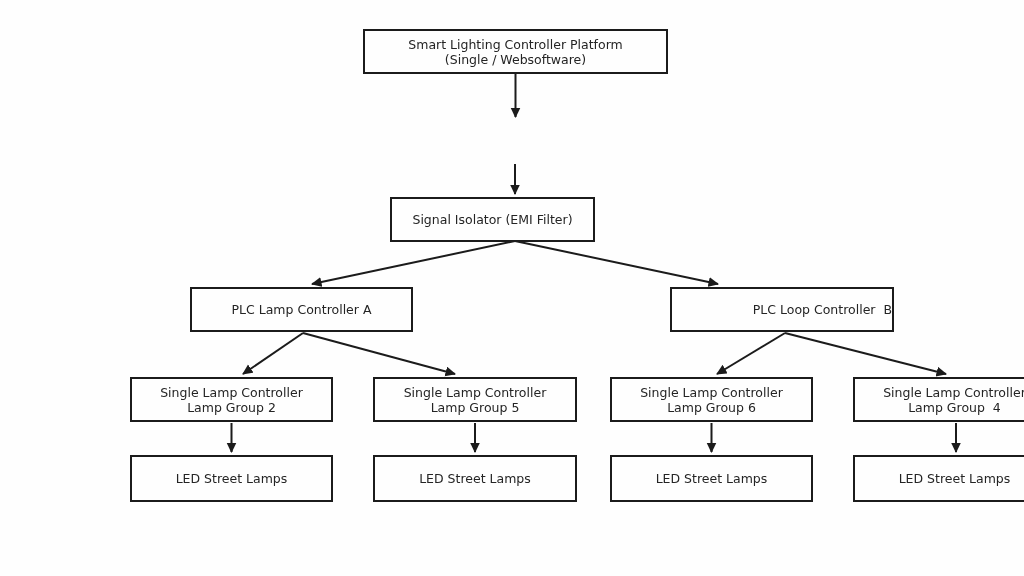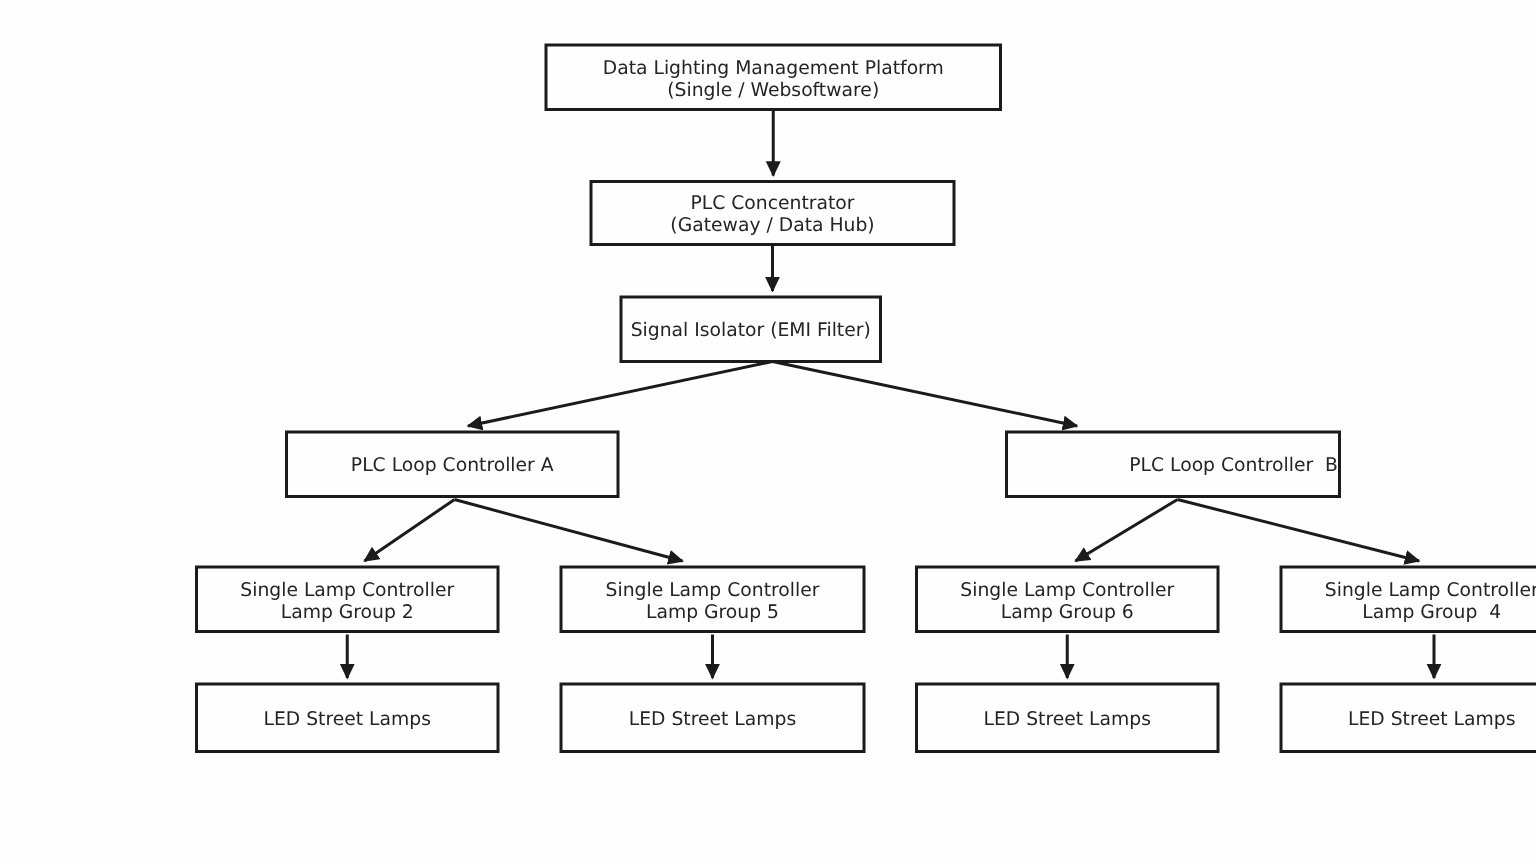--- a/index.html
+++ b/index.html
@@ -36,21 +36,21 @@
     color: #242424;
     font-size: 12.5px;
     line-height: 15px;
     white-space: pre-wrap;
   }
   .node span { display: block; }
 
   
   #node-platform      { left: 363px; top:  29px; width: 305px; height: 45px; }
   #node-concentrator  { left: 393px; top: 120px; width: 244px; height: 44px; }
-  #node-isolator      { left: 413px; top: 197px; width: 175px; height: 45px; }
+  #node-isolator      { left: 390px; top: 197px; width: 205px; height: 45px; }
   #node-controller-a  { left: 190px; top: 287px; width: 223px; height: 45px; }
   #node-controller-b  { left: 670px; top: 287px; width: 224px; height: 45px; align-items: flex-end; }
   #node-slc-1         { left: 130px; top: 377px; width: 203px; height: 45px; }
   #node-slc-2         { left: 373px; top: 377px; width: 204px; height: 45px; }
   #node-slc-3         { left: 610px; top: 377px; width: 203px; height: 45px; }
   #node-slc-4         { left: 853px; top: 377px; width: 203px; height: 45px; }
   #node-led-1         { left: 130px; top: 455px; width: 203px; height: 47px; }
   #node-led-2         { left: 373px; top: 455px; width: 204px; height: 47px; }
   #node-led-3         { left: 610px; top: 455px; width: 203px; height: 47px; }
   #node-led-4         { left: 853px; top: 455px; width: 203px; height: 47px; }
@@ -76,35 +76,31 @@
       <line x1="785" y1="333" x2="717" y2="374" marker-end="url(#ah)"></line>
       <line x1="785" y1="333" x2="946" y2="374" marker-end="url(#ah)"></line>
       <line x1="231.5" y1="423" x2="231.5" y2="452" marker-end="url(#ah)"></line>
       <line x1="475" y1="423" x2="475" y2="452" marker-end="url(#ah)"></line>
       <line x1="711.5" y1="423" x2="711.5" y2="452" marker-end="url(#ah)"></line>
       <line x1="956" y1="423" x2="956" y2="452" marker-end="url(#ah)"></line>
     </g>
   </svg>
 
   <div class="node" id="node-platform">
-    <span>Data Lighting Management Platform</span>
+    <span>Smart Lighting Controller Platform</span>
     <span>(Single / Websoftware)</span>
   </div>
 
-  <div class="node" id="node-concentrator">
-    <span>PLC Concentrator</span>
-    <span>(Gateway / Data Hub)</span>
-  </div>
 
   <div class="node" id="node-isolator">
     <span>Signal Isolator (EMI Filter)</span>
   </div>
 
   <div class="node" id="node-controller-a">
-    <span>PLC Loop Controller A</span>
+    <span>PLC Lamp Controller A</span>
   </div>
 
   <div class="node" id="node-controller-b">
     <span>PLC Loop Controller &nbsp;B</span>
   </div>
 
   <div class="node" id="node-slc-1">
     <span>Single Lamp Controller</span>
     <span>Lamp Group 2</span>
   </div>

